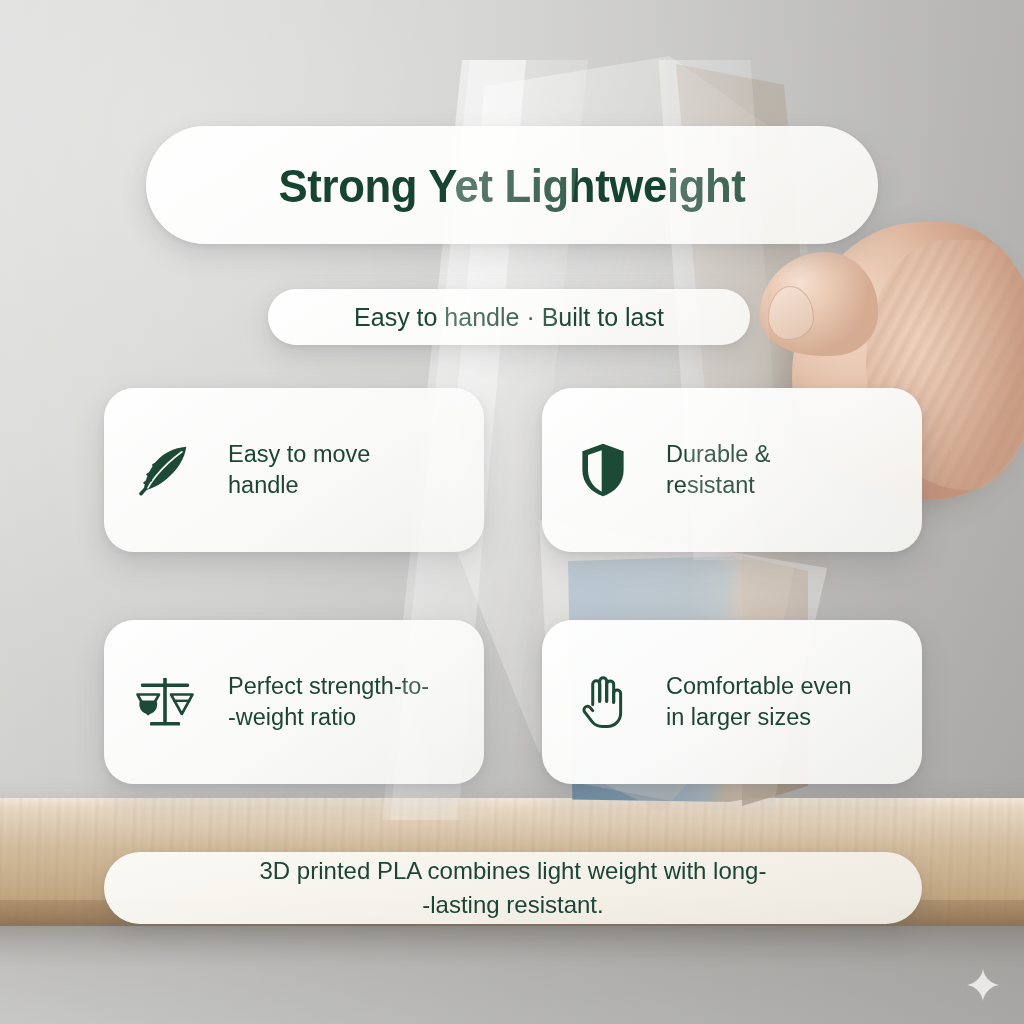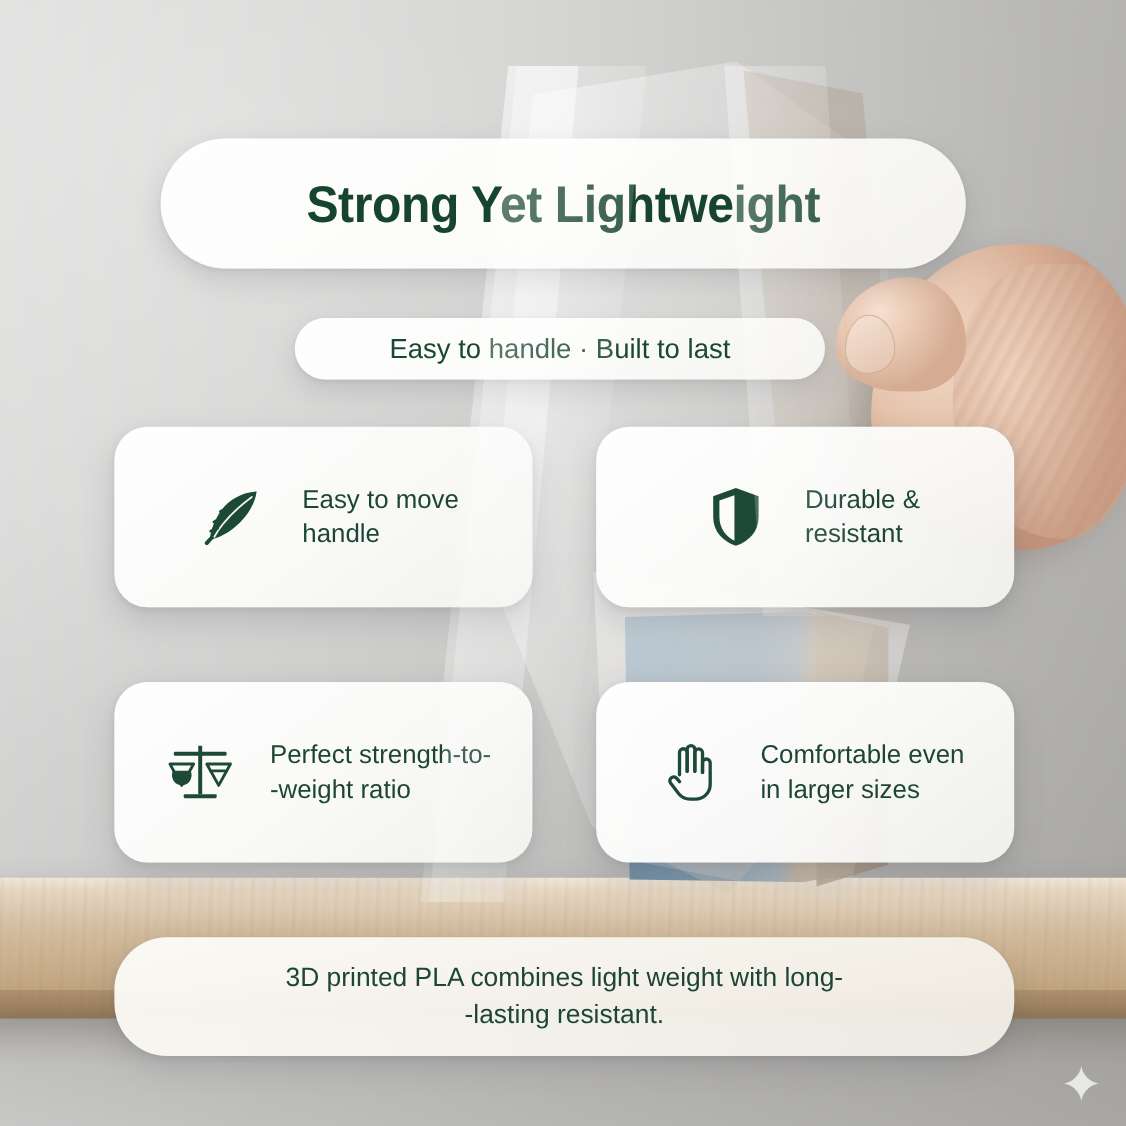--- a/index.html
+++ b/index.html
@@ -230,42 +230,41 @@
   .feature-card {
     position: relative;
     border-radius: 30px;
     background: linear-gradient(145deg, rgba(255,255,255,0.98) 0%, rgba(251,251,250,0.955) 55%, rgba(244,244,241,0.925) 100%);
     box-shadow: 0 12px 28px rgba(96,96,100,0.22), 0 2px 6px rgba(90,90,94,0.10);
     display: flex;
     align-items: center;
     padding: 0 20px 0 24px;
     box-sizing: border-box;
     gap: 26px;
-    justify-content: center;
   }
   .feature-icon {
     flex: 0 0 auto;
     width: 74px;
     height: 74px;
     display: flex;
     align-items: center;
     justify-content: center;
   }
   .feature-text {
     color: #1d4536;
     font-size: 23.5px;
     line-height: 1.34;
     font-weight: 400;
   }
 
   .footer-pill {
     left: 104px;
     top: 852px;
     width: 818px;
-    height: 108px;
+    height: 72px;
     border-radius: 48px;
     background: linear-gradient(160deg, rgba(252,251,247,0.97) 0%, rgba(248,246,240,0.95) 50%, rgba(241,238,230,0.94) 100%);
     flex-direction: column;
   }
   .footer-text {
     color: #1d4536;
     font-size: 24px;
     line-height: 1.42;
     text-align: center;
     font-weight: 400;

